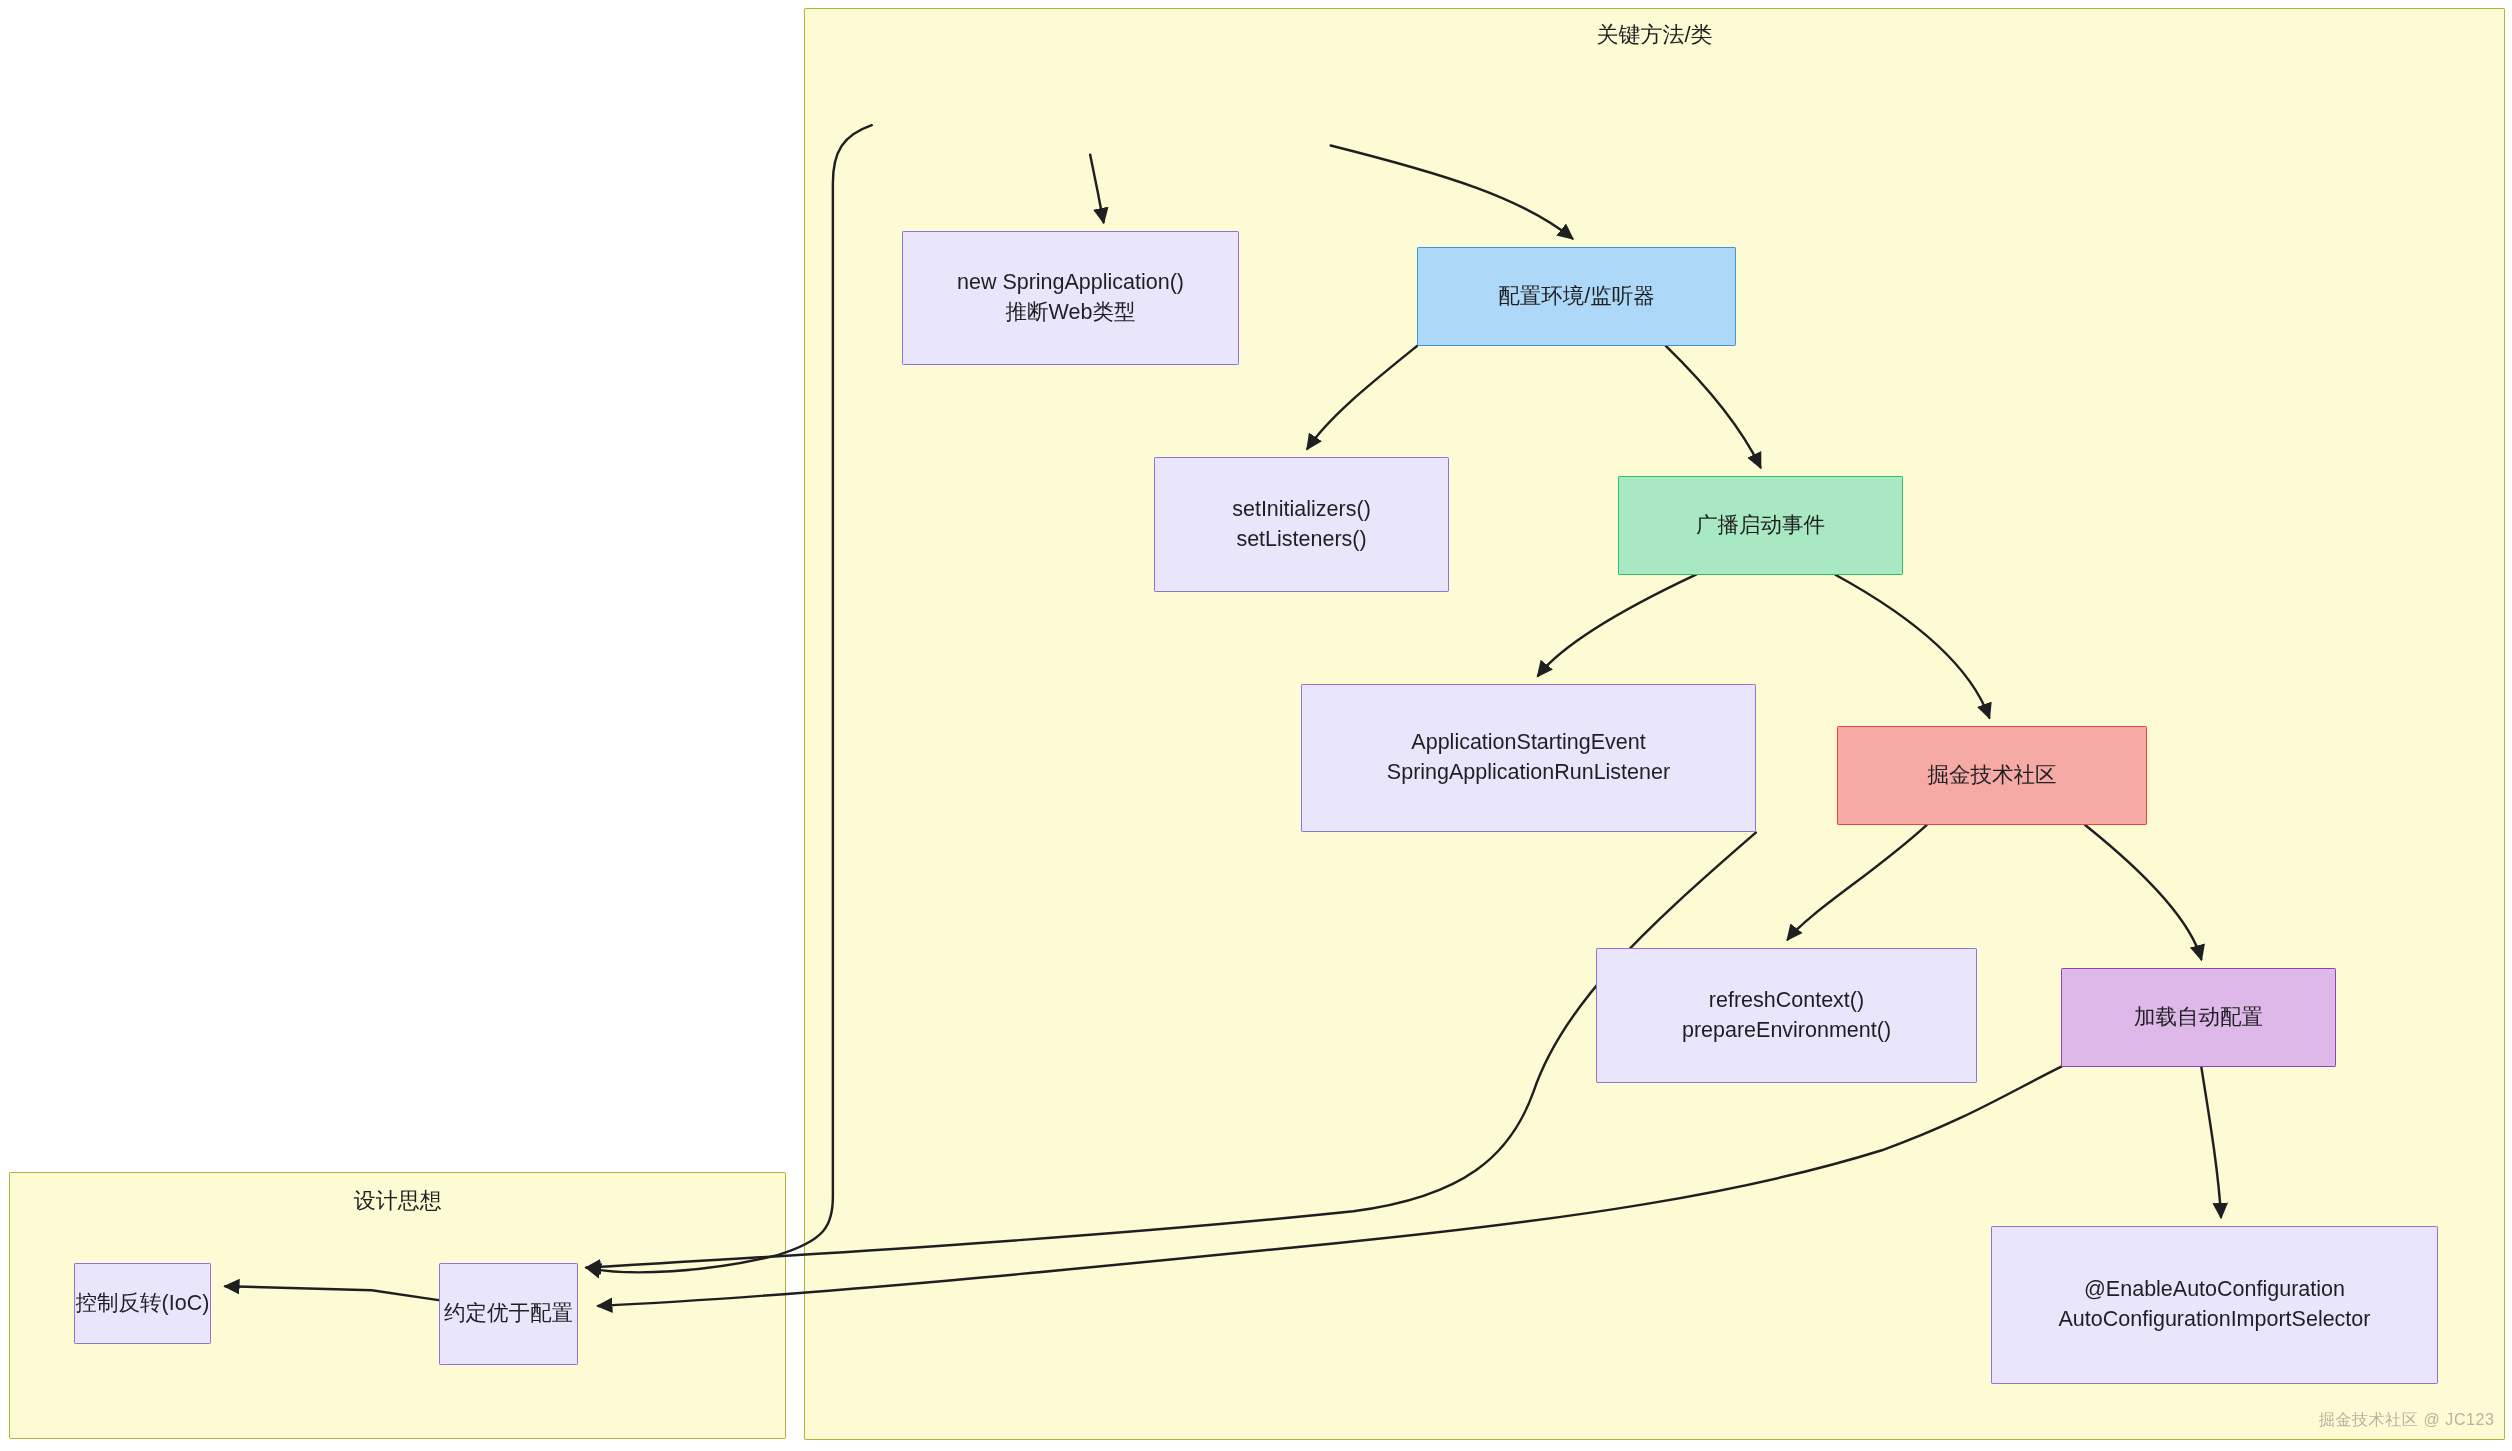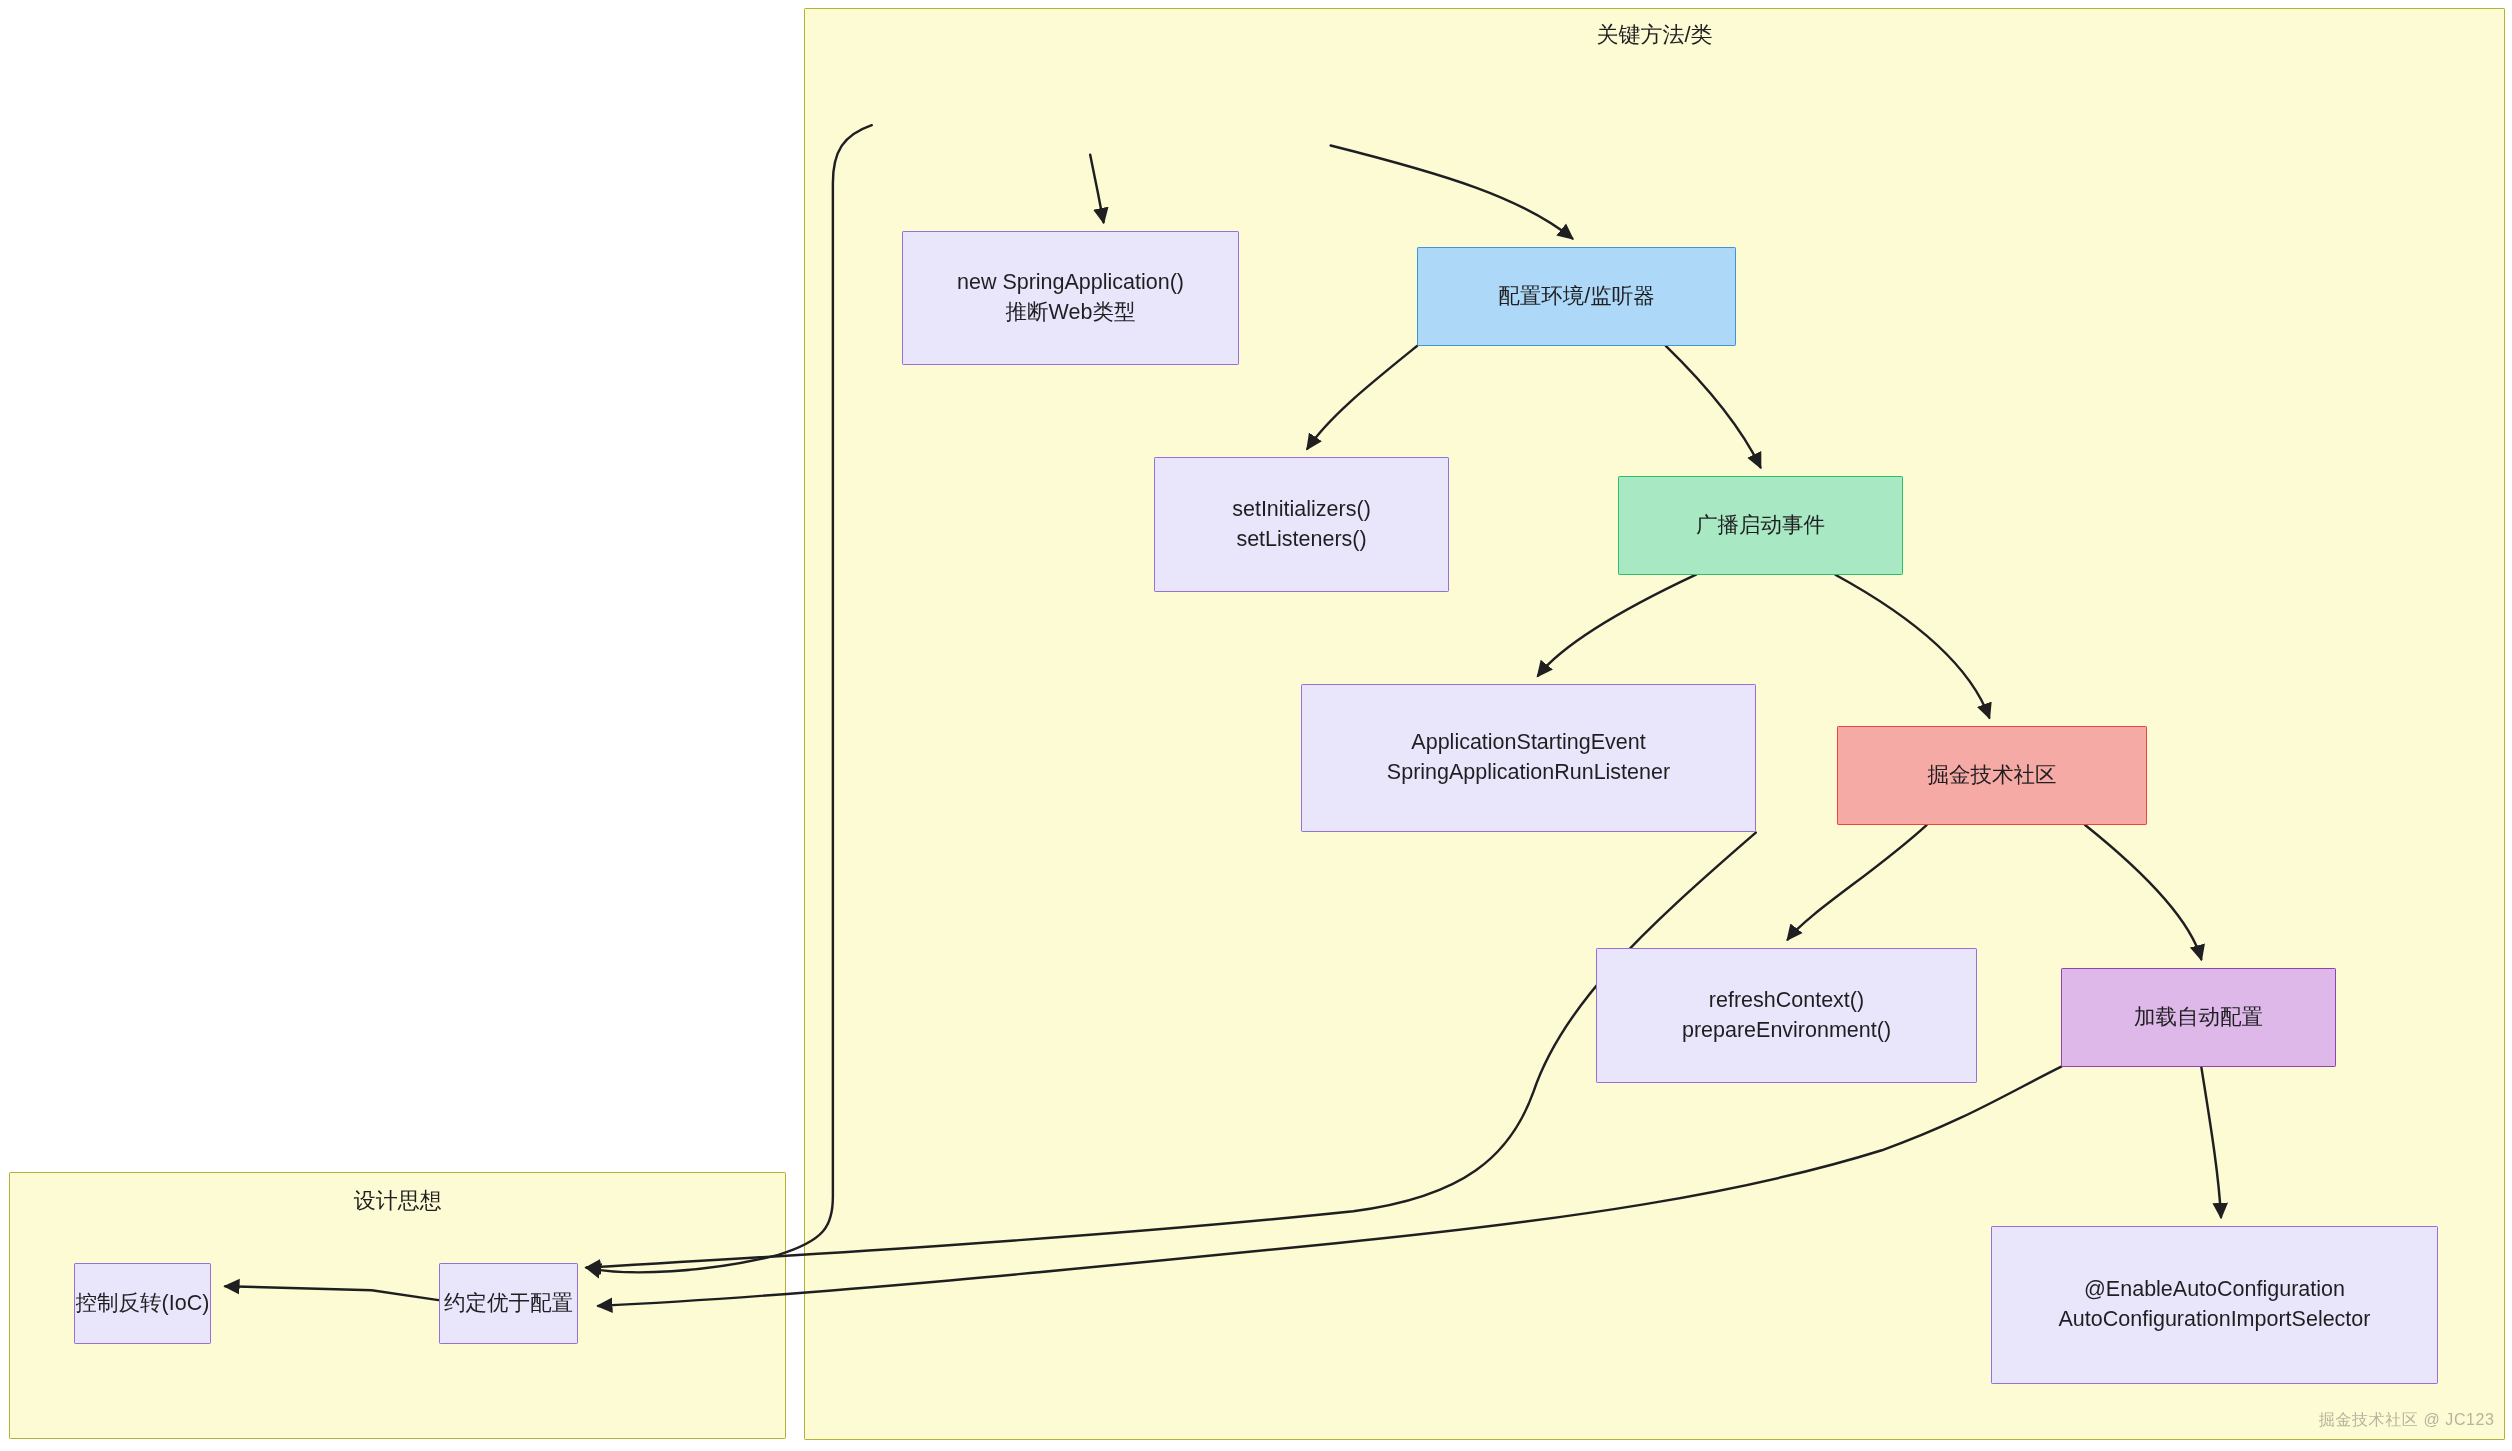--- a/index.html
+++ b/index.html
@@ -107,21 +107,21 @@
   #node-new-springapp { left: 902px; top: 231px;  width: 337px;  height: 134px; }
   #node-config-env    { left: 1417px; top: 247px;  width: 319px;  height: 99px; }
   #node-set-init      { left: 1154px; top: 457px;  width: 295px;  height: 135px; }
   #node-broadcast     { left: 1618px; top: 476px;  width: 285px;  height: 99px; }
   #node-appstart      { left: 1301px; top: 684px; width: 455px;  height: 148px; }
   #node-refresh-ctx   { left: 1837px; top: 726px; width: 310px;  height: 99px; }
   #node-refresh-fn    { left: 1596px; top: 948px; width: 381px;  height: 135px; }
   #node-autoconfig    { left: 2061px; top: 968px; width: 275px;  height: 99px; }
   #node-enableauto    { left: 1991px; top: 1226px; width: 447px;  height: 158px; }
   #node-ioc           { left: 74px;  top: 1263px; width: 137px;  height: 81px; }
-  #node-convention    { left: 439px;  top: 1263px; width: 139px;  height: 81px; }
+  #node-convention    { left: 439px;  top: 1263px; width: 139px;  height: 102px; }
 
   
   #watermark {
     position: absolute;
     right: 17.4px;
     bottom: 21px;
     font-size: 16px;
     color: #b6b49c;
     z-index: 20;
     white-space: nowrap;

